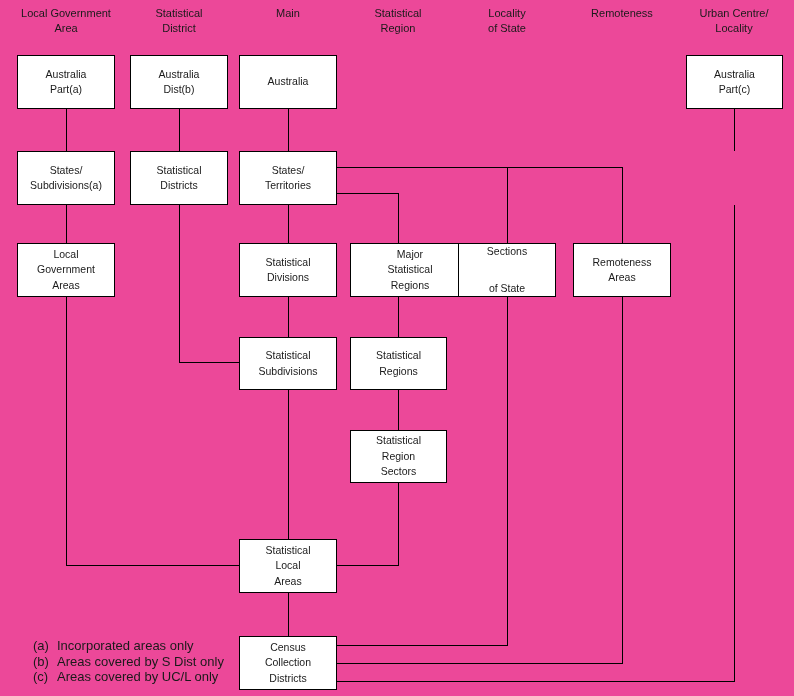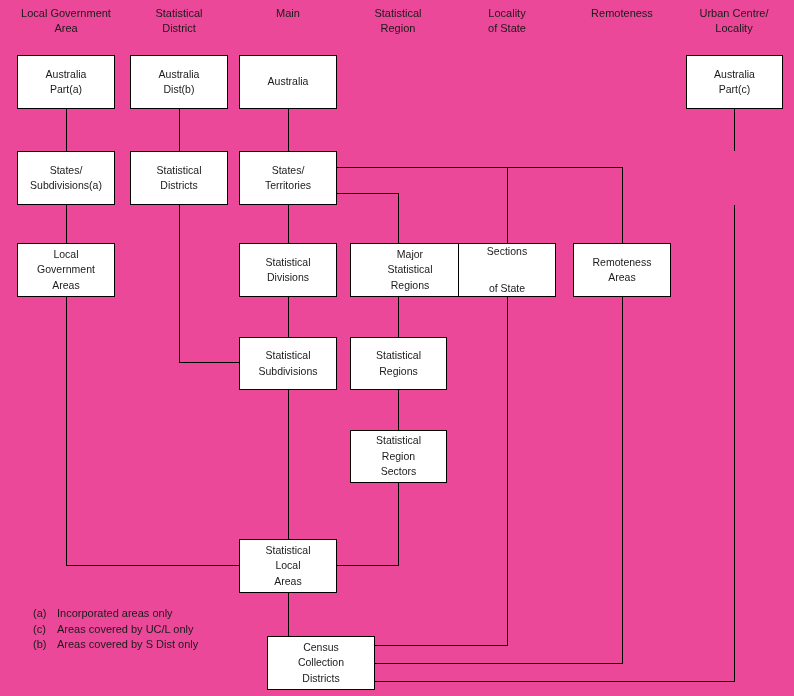--- a/index.html
+++ b/index.html
@@ -48,22 +48,22 @@
   }
   .hline {
     position: absolute;
     height: 1px;
     background: #000000;
     z-index: 1;
   }
   .footnotes {
     position: absolute;
     left: 33px;
-    top: 606px;
-    font-size: 11px;
+    top: 638px;
+    font-size: 13px;
     line-height: 15.5px;
     color: #1a1a1a;
   }
   .footnote-row { white-space: nowrap; }
   .footnote-marker {
     display: inline-block;
     width: 24px;
   }
 </style>
 </head>
@@ -164,21 +164,21 @@
     <div>Region</div>
     <div>Sectors</div>
   </div>
 
   <div class="node" style="left:239px; top:539px; width:98px; height:54px;">
     <div>Statistical</div>
     <div>Local</div>
     <div>Areas</div>
   </div>
 
-  <div class="node" style="left:239px; top:636px; width:108px; height:54px;margin-left:28px;">
+  <div class="node" style="left:239px; top:636px; width:98px; height:54px;">
     <div>Census</div>
     <div>Collection</div>
     <div>Districts</div>
   </div>
 
   <div class="vline" style="left:66px; top:109px; height:42px;"></div>
   <div class="vline" style="left:66px; top:205px; height:38px;"></div>
   <div class="vline" style="left:66px; top:297px; height:269px;"></div>
   <div class="vline" style="left:179px; top:109px; height:42px;"></div>
   <div class="vline" style="left:179px; top:205px; height:158px;"></div>
@@ -205,20 +205,20 @@
   <div class="hline" style="left:337px; top:565px; width:62px;"></div>
   <div class="hline" style="left:337px; top:645px; width:171px;"></div>
   <div class="hline" style="left:337px; top:663px; width:286px;"></div>
   <div class="hline" style="left:337px; top:681px; width:398px;"></div>
 
   <div class="footnotes">
     <div class="footnote-row">
       <span class="footnote-marker">(a)</span><span>Incorporated areas only</span>
     </div>
     <div class="footnote-row">
+      <span class="footnote-marker">(b)</span><span>Areas covered by S Dist only</span>
+    </div>
+    <div class="footnote-row">
       <span class="footnote-marker">(c)</span><span>Areas covered by UC/L only</span>
     </div>
-    <div class="footnote-row">
-      <span class="footnote-marker">(b)</span><span>Areas covered by S Dist only</span>
-    </div>
   </div>
 
 </div>
 
 </body></html>

